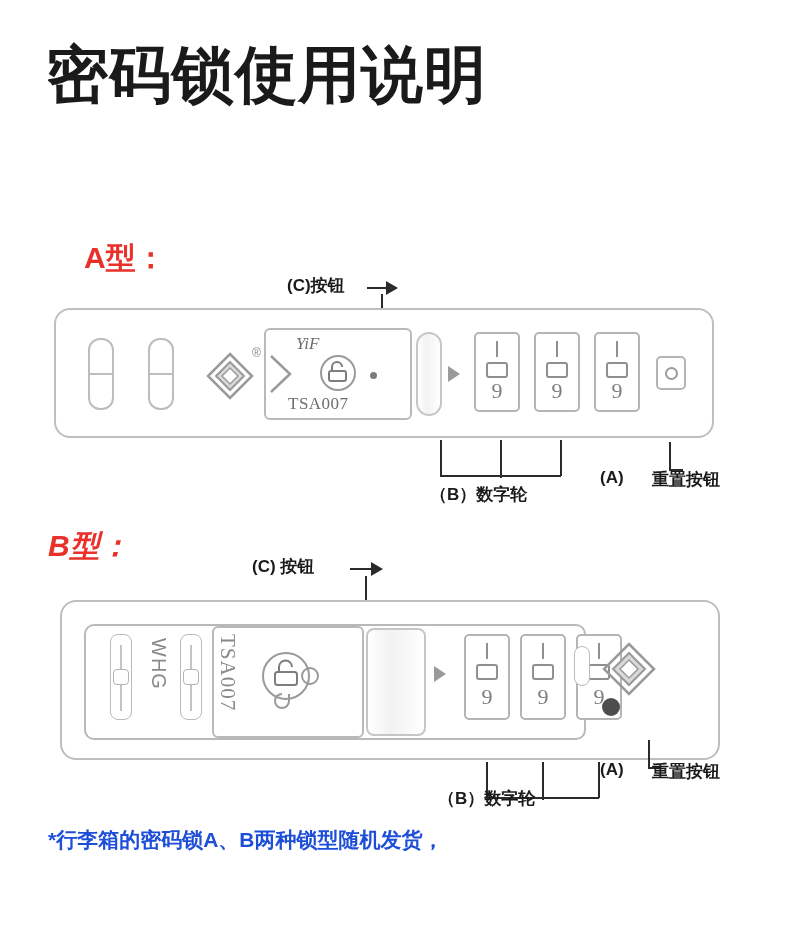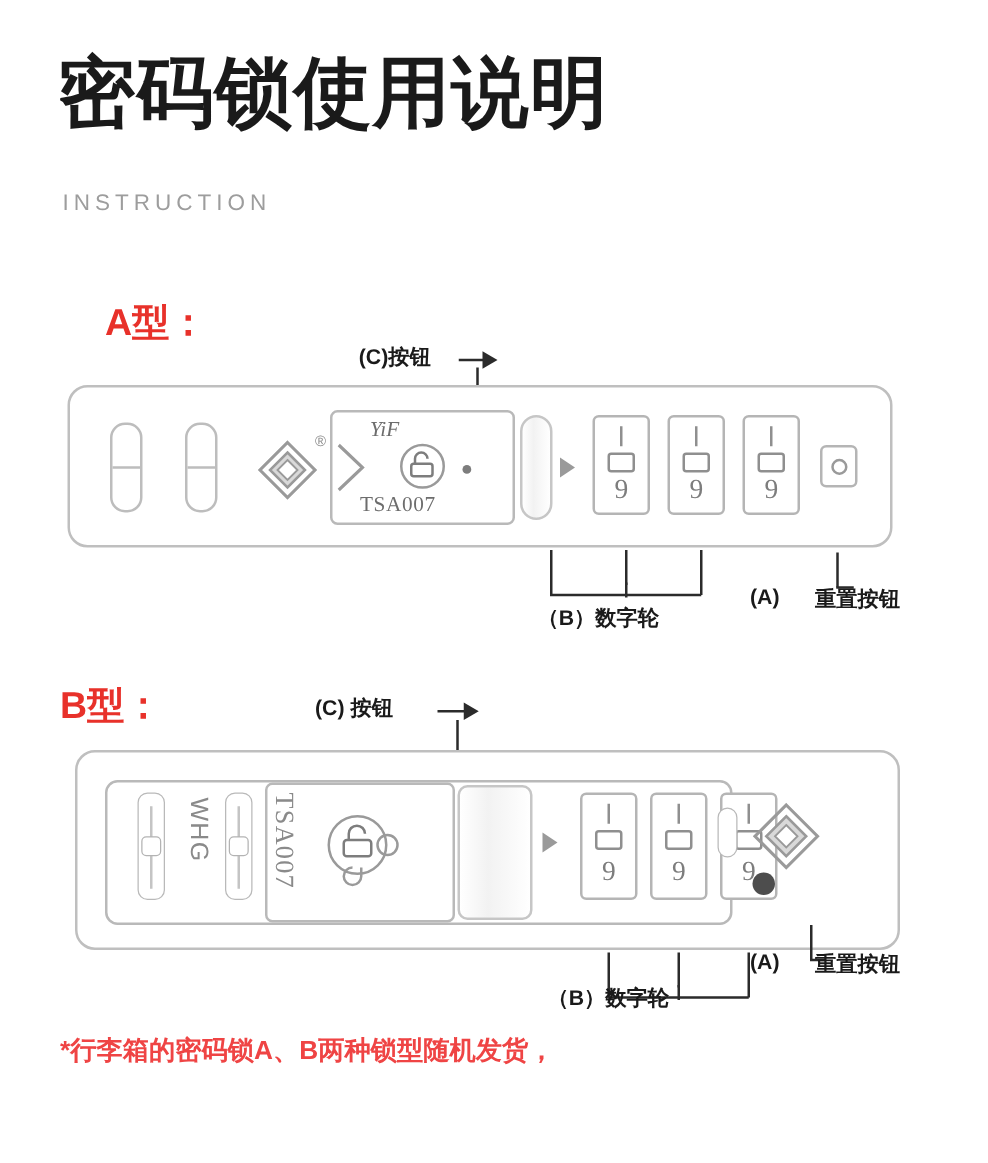--- a/index.html
+++ b/index.html
@@ -44,21 +44,21 @@
 
   
   .section-label {
     position: absolute;
     font-size: 30px;
     font-weight: bold;
     color: #e8312a;
     white-space: nowrap;
   }
   #label-a { left: 48px; top: 238px; margin-left: 36px; }
-  #label-b { left: 48px; top: 544px; }
+  #label-b { left: 48px; top: 526px; font-style: italic; }
 
   
   .lock-shell {
     position: absolute;
     border: 2px solid #bfbfbf;
     border-radius: 16px;
     background: #fff;
     box-sizing: border-box;
   }
   #shellA { left: 54px; top: 308px; width: 660px; height: 130px; }
@@ -243,40 +243,39 @@
     box-sizing: border-box;
     background: linear-gradient(to right,#ffffff 0%,#f2f2f2 40%,#ffffff 100%);
   }
 
   
   .note {
     position: absolute;
     left: 48px;
     font-size: 21px;
     font-weight: bold;
-    color: #ef4444;
+    color: #1d4ed8;
     white-space: nowrap;
     text-align: right;
   }
   #note1 { top: 826px; }
   #note2 { top: 876px; }
 
   .dot {
     position: absolute;
     border-radius: 50%;
     background: #7d7d7d;
   }
 </style>
 </head>
 <body>
 
 <div class="page">
 
   <div class="title">密码锁使用说明</div>
-  <div class="subtitle">INSTRUCTION</div>
 
   <div class="section-label" id="label-a">A型：</div>
 
   <div class="callout" style="left:287px; top:274px;">(C)按钮</div>
   <div class="hline" style="left:367px; top:287px; width:22px;"></div>
   <div class="arrow-right" style="left:386px; top:281px;"></div>
 
   <div class="vline" style="left:381px; top:294px; height:46px;"></div>
   <div class="arrow-down" style="left:375px; top:336px;"></div>
 

